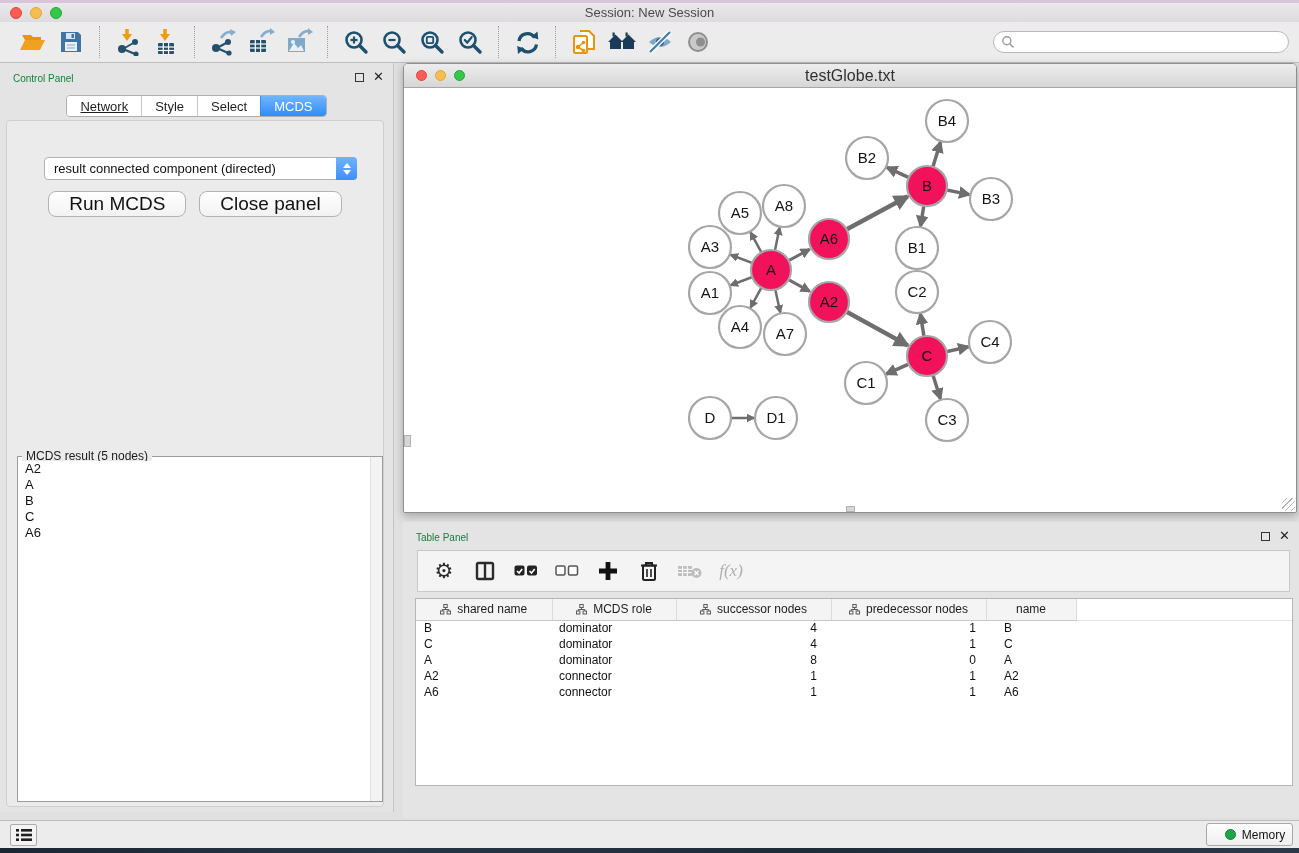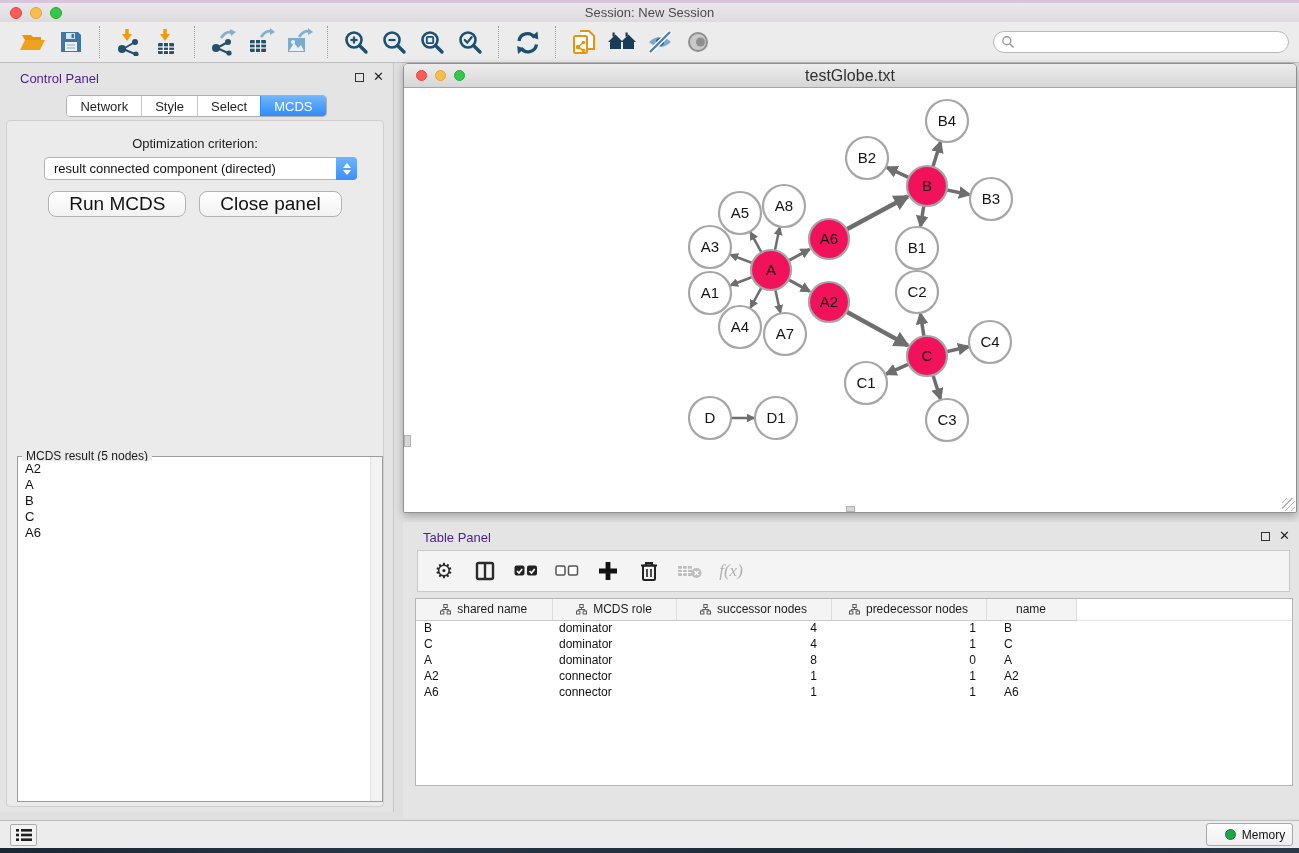--- a/index.html
+++ b/index.html
@@ -27,28 +27,28 @@
     margin-right:10px; display:flex; align-items:center; padding-left:7px; }
   .searchbox input { border:none; outline:none; flex:1; height:18px; font-size:12px; background:transparent; }
 
   
   .workspace { position:absolute; left:0; top:63px; width:1299px; height:757px; background:#E0E0E0; }
 
   
   .control-panel { position:absolute; left:0; top:0; width:394px; height:749px; background:#E4E4E4;
     border-right:1px solid #C6C6C6; }
   .panel-header { position:absolute; left:0; top:0; width:100%; height:30px; display:flex; align-items:center; }
-  .panel-header .ph-title { margin-left:20px; font-size:13px; color:#4c1d95; }
+  .panel-header .ph-title { margin-left:13px; font-size:10px; color:#15803d; }
   .ph-icons { position:absolute; right:9px; top:8px; display:flex; gap:9px; align-items:center; }
   .float-ico { width:9px; height:9px; border:1.5px solid #333; background:transparent; }
   .close-ico { font-size:13px; font-weight:bold; color:#222; line-height:12px; }
 
   .seg { display:inline-flex; border:1px solid #AFAFAF; border-radius:4px; background:#fff; overflow:hidden; height:22px; }
   .seg-item { padding:0 13px; font-size:13px; color:#1F1F1F; display:flex; align-items:center; border-left:1px solid #C9C9C9; background:#fff; white-space:nowrap; }
-  .seg-item:first-child { border-left:none; }
+  .seg-item:first-child { border-left:none;text-decoration:underline; }
   .seg-item.active { background:linear-gradient(#71B5FD,#2F8DF8); color:#fff; border-left-color:#2F8DF8; }
   .cp-tabs { position:absolute; top:32px; left:0; width:100%; display:flex; justify-content:center; }
 
   .cp-content { position:absolute; left:6px; top:57px; right:9px; bottom:5px; background:#EBEBEB;
     border:1px solid #CFCFCF; border-radius:4px; }
   .opt-label { position:absolute; top:15px; width:100%; text-align:center; font-size:13px; color:#1C1C1C; }
   .dropdown { position:absolute; top:36px; left:37px; width:313px; height:23px; background:#fff;
     border:1px solid #B3B3B3; border-radius:4px; display:flex; align-items:center; }
   .dropdown .dd-text { flex:1; font-size:13px; color:#111; padding-left:9px; white-space:nowrap; overflow:hidden; }
   .dd-stepper { width:21px; height:23px; margin:-1px -1px -1px 0; border-radius:0 4px 4px 0;
@@ -304,21 +304,20 @@
       </div>
       <div class="cp-tabs">
         <div class="seg">
           <span class="seg-item">Network</span>
           <span class="seg-item">Style</span>
           <span class="seg-item">Select</span>
           <span class="seg-item active">MCDS</span>
         </div>
       </div>
       <div class="cp-content">
-        <div class="opt-label">Optimization criterion:</div>
         <div class="dropdown">
           <span class="dd-text">result connected component (directed)</span>
           <span class="dd-stepper">
               <span class="dd-up"></span>
               <span class="dd-down"></span>
             </span>
         </div>
         <div class="cp-buttons">
           <div class="push-btn">Run MCDS</div>
           <div class="push-btn">Close panel</div>

